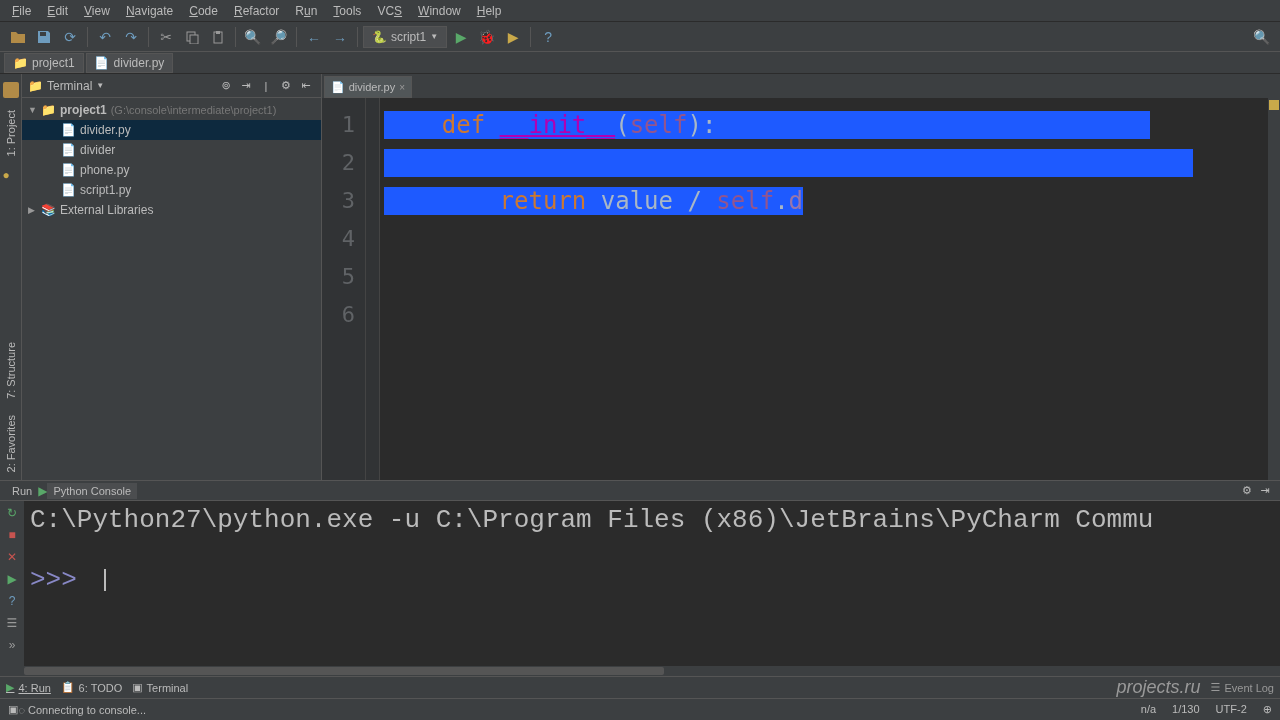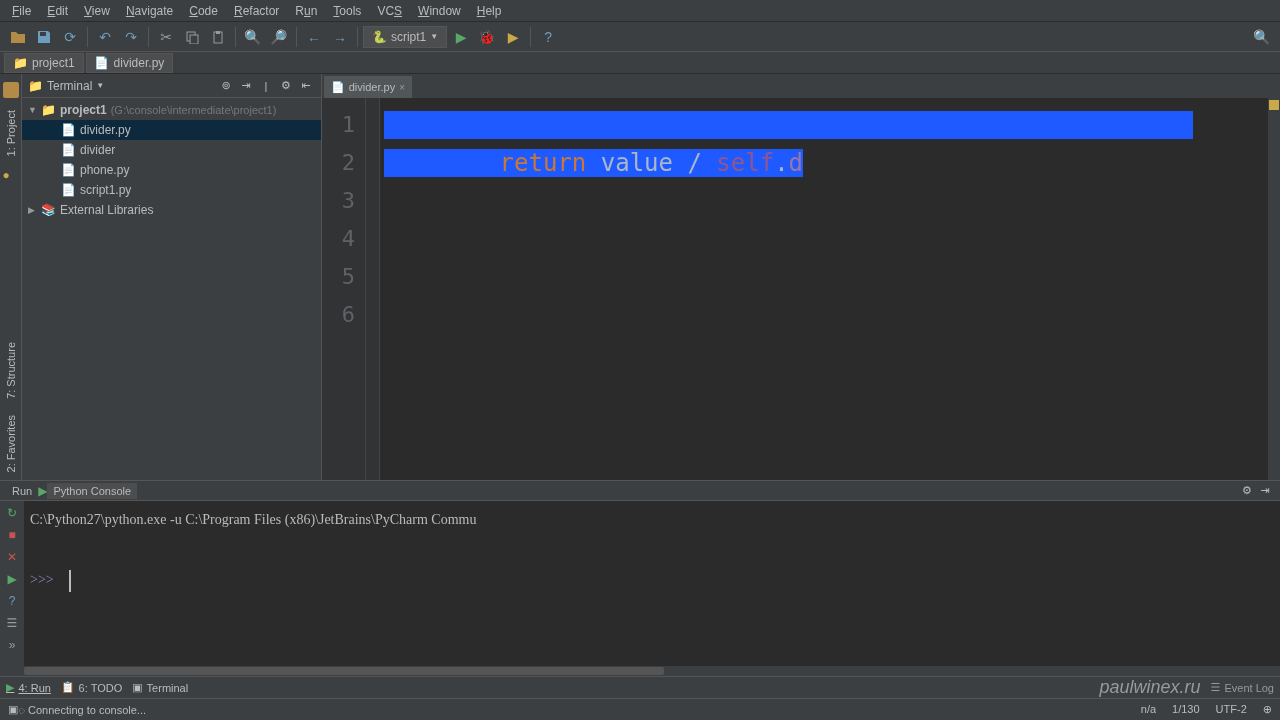--- a/index.html
+++ b/index.html
@@ -289,22 +289,22 @@
   display: flex;
   flex-direction: column;
   align-items: center;
   padding-top: 4px;
   gap: 6px;
 }
 .console-btn { width: 16px; height: 16px; display: flex; align-items: center; justify-content: center; font-size: 12px; cursor: pointer; }
 .console-out {
   flex: 1;
   padding: 4px 6px;
-  font-family: Liberation Serif, serif;
-  font-size: 14px;
+  font-family: Liberation Mono, monospace;
+  font-size: 26px;
   color: #bbbbbb;
   overflow: hidden;
 }
 .console-line { white-space: pre; line-height: 30px; }
 .prompt { color: #8888c6; }
 .cursor-bar {
   display: inline-block;
   width: 2px;
   height: 22px;
   background: #bbbbbb;
@@ -541,20 +541,21 @@
       <div class="gutter">
         <div class="line-num">1</div>
         <div class="line-num">2</div>
         <div class="line-num">3</div>
         <div class="line-num">4</div>
         <div class="line-num">5</div>
         <div class="line-num">6</div>
       </div>
       <div class="fold-gutter"></div>
       <div class="code">
+        <div class="code-line"><span class="sel">    <span class="kw">def </span><span class="dunder">__init__</span><span class="punct">(</span><span class="self">self</span><span class="punct">):</span>                              </span></div>
         <div class="code-line"><span class="sel">                                                        </span></div>
         <div class="code-line"><span class="sel">        <span class="kw">return </span><span class="param">value</span><span class="op"> / </span><span class="self">self</span><span class="punct">.</span><span class="attr">d</span></span></div>
       </div>
       <div class="editor-right-marker">
         <div style="width:10px;height:10px;background:#c9a94a;margin:2px auto"></div>
       </div>
     </div>
   </div>
 </div>
 
@@ -595,21 +596,21 @@
   </div>
   <div class="bt-item">
     <span>📋</span>
     <span>6: TODO</span>
   </div>
   <div class="bt-item">
     <span>▣</span>
     <span>Terminal</span>
   </div>
   <div class="bt-spacer"></div>
-  <span class="watermark">paulwinex.ru</span>
+  <span class="watermark">projects.ru</span>
   <div class="event-log">
     <span>☰</span>
     <span>Event Log</span>
   </div>
 </div>
 
 <div class="statusbar">
   <span>▣</span>
   <div class="status-center">
     <span>◌</span>

